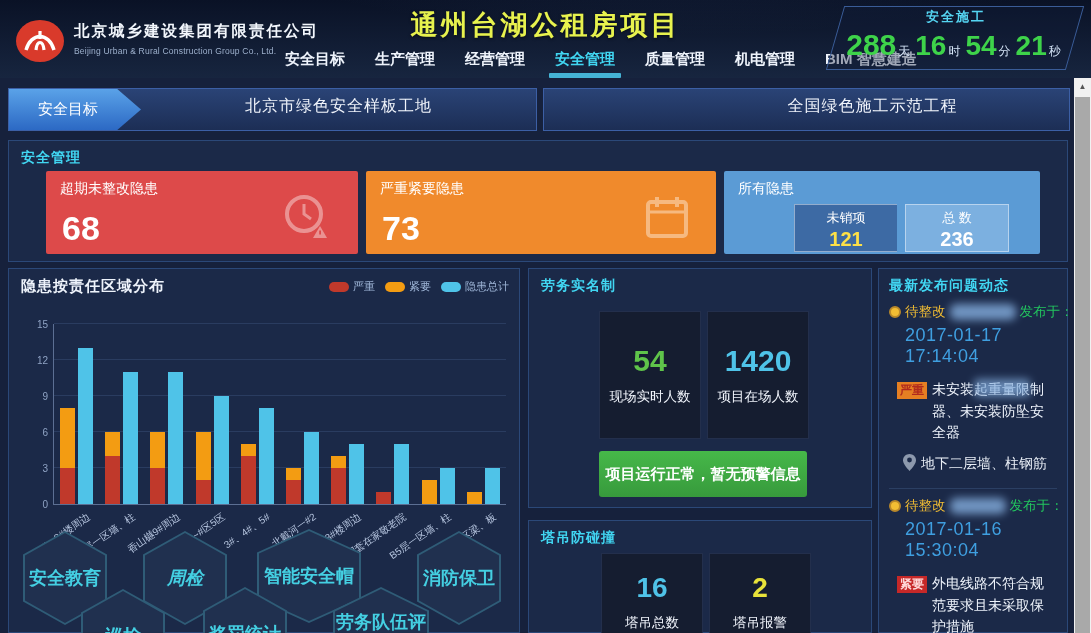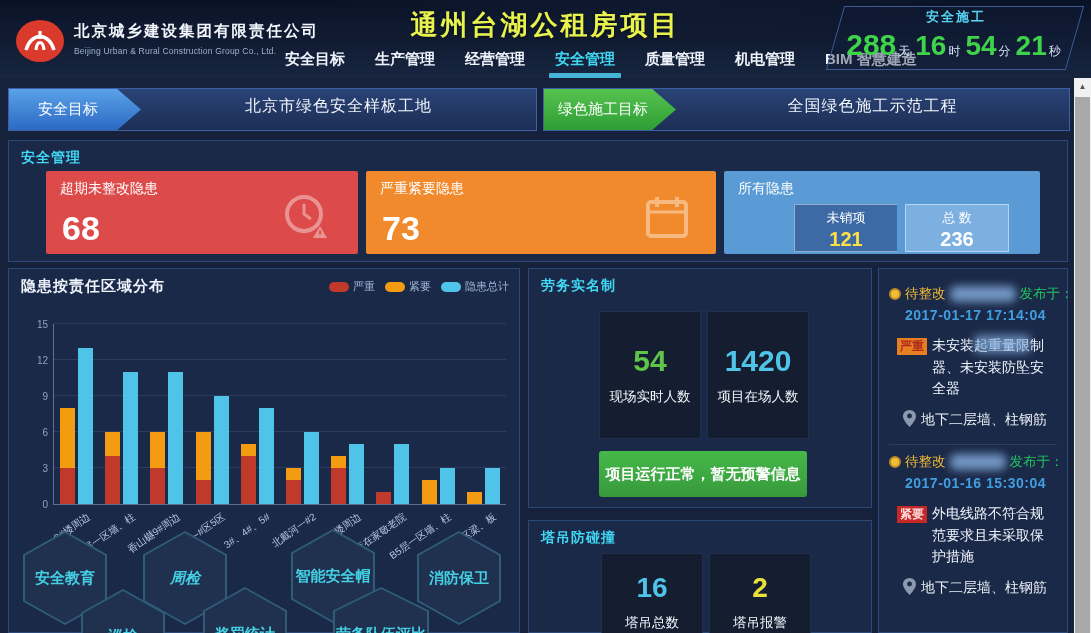--- a/index.html
+++ b/index.html
@@ -86,21 +86,21 @@
   .xlabel{position:absolute;width:110px;text-align:right;transform:rotate(-35deg);
     transform-origin:100% 0;font-size:10px;color:#b9c8e2;white-space:nowrap;}
 
   
   .hexwrap{position:absolute;left:0;top:252px;width:512px;height:120px;}
   .hex{position:absolute;width:84px;height:94px;cursor:pointer;
     clip-path:polygon(50% 0,100% 25%,100% 75%,50% 100%,0 75%,0 25%);background:#2f5c77;}
   .hex::before{content:"";position:absolute;left:2px;top:2px;right:2px;bottom:2px;
     clip-path:polygon(50% 0,100% 25%,100% 75%,50% 100%,0 75%,0 25%);background:#20304f;}
   .hex span{position:absolute;left:0;right:0;top:50%;transform:translateY(-50%);
-    text-align:center;font-size:15px;font-weight:bold;color:#44cfe2;z-index:1;}
+    text-align:center;font-size:18px;font-weight:bold;color:#44cfe2;z-index:1;}
 
   
   .labor-panel{left:528px;top:268px;width:344px;height:240px;}
   .tower-panel{left:528px;top:520px;width:344px;height:113px;}
   .labor-panel .panel-title,.tower-panel .panel-title{position:absolute;left:12px;top:8px;}
   .darkbox{position:absolute;width:100px;background:#151d30;border:1px solid #232f4c;text-align:center;}
   .darkbox .dval{font-size:30px;font-weight:bold;}
   .darkbox .dlbl{font-size:13.5px;color:#f0f4fb;margin-top:10px;}
   .status-btn{position:absolute;left:70px;top:182px;width:208px;height:46px;border:none;border-radius:3px;
     background:linear-gradient(#46b849,#379a3c);color:#fff;font-size:15px;font-weight:bold;
@@ -109,21 +109,21 @@
   
   .feed-panel{left:878px;top:268px;width:190px;height:365px;padding:8px 10px;box-sizing:border-box;}
   .feed-item{cursor:pointer;}
   .feed-head{display:flex;align-items:center;margin-top:8px;white-space:nowrap;}
   .dot{width:12px;height:12px;border-radius:50%;background:#f2bd33;border:2px solid #b9882a;
     box-sizing:border-box;margin-right:4px;flex:none;}
   .feed-status{font-size:13.5px;color:#f2bd33;}
   .redact{display:inline-block;height:16px;background:#86b0e0;opacity:.8;filter:blur(4px);
     border-radius:6px;margin:0 4px;flex:none;}
   .feed-pub{font-size:13.5px;color:#22c55e;}
-  .feed-time{font-size:14px;font-weight:bold;color:#3f9fe0;margin:4px 0 0 16px;letter-spacing:.5px;}
+  .feed-time{font-size:18px;font-weight:normal;color:#3f9fe0;margin:4px 0 0 16px;letter-spacing:.5px;}
   .feed-body{display:flex;margin:12px 0 0 8px;}
   .badge{flex:none;font-size:12px;font-weight:bold;padding:1px 3px;margin:3px 5px 0 0;height:15px;line-height:15px;}
   .badge.severe{background:#e67f22;color:#b02a1e;}
   .badge.urgent{background:#c62828;color:#ffd9d9;}
   .feed-text{margin:0;font-size:14px;color:#eef3fb;line-height:1.55;position:relative;}
   .text-blob{position:absolute;left:42px;top:0;width:56px;height:18px;background:#86b0e0;
     opacity:.7;filter:blur(4px);border-radius:4px;}
   .feed-loc{display:flex;align-items:center;gap:5px;margin:10px 0 0 14px;font-size:14px;color:#e9eef6;}
   .feed-divider{height:1px;background:#2b3f63;margin:14px 0 2px 0;}
 
@@ -165,21 +165,20 @@
       <div class="timer-label">安全施工</div>
       <div class="timer-row" id="timer-row"><span class="val first">288</span><span class="unit">天</span><span class="val">16</span><span class="unit">时</span><span class="val">54</span><span class="unit">分</span><span class="val">21</span><span class="unit">秒</span></div>
     </div>
   </div>
 
   <div class="goal left">
     <div class="goal-tag blue">安全目标</div>
     <div class="goal-text">北京市绿色安全样板工地</div>
   </div>
   <div class="goal right">
-    <div class="goal-tag green">绿色施工目标</div>
     <div class="goal-text">全国绿色施工示范工程</div>
   </div>
 
   <div class="panel safety-panel">
     <div class="panel-title">安全管理</div>
     <div class="stat-card card-red">
       <div class="lbl">超期未整改隐患</div>
       <div class="big">68</div>
       <div class="icon">
         <svg width="52" height="48" viewBox="0 0 52 48">
@@ -325,21 +324,21 @@
         </div>
         <div class="xlabel" style="left: 327.4px; top: 186px;">B5层一区梁、板</div>
       </div>
     <div class="hexwrap" id="hexwrap">
         <div class="hex" style="left: 14px; top: 10px;">
           <span>安全教育</span>
         </div>
         <div class="hex" style="left: 134px; top: 10px; font-style: italic;">
           <span>周检</span>
         </div>
-        <div class="hex" style="left: 282px; top: 8px;">
+        <div class="hex" style="left: 248px; top: 8px; padding-left: 20px;">
           <span>智能安全帽</span>
         </div>
         <div class="hex" style="left: 408px; top: 10px;">
           <span>消防保卫</span>
         </div>
         <div class="hex" style="left: 72px; top: 68px;">
           <span>巡检</span>
         </div>
         <div class="hex" style="left: 194px; top: 66px;">
           <span>奖罚统计</span>
@@ -369,20 +368,21 @@
       <div class="dval" style="color:#4fc3e8;margin-top:18px;font-size:28px;">16</div>
       <div class="dlbl">塔吊总数</div>
     </div>
     <div class="darkbox" style="left:180px;top:32px;height:90px;">
       <div class="dval" style="color:#e8e23a;margin-top:18px;font-size:28px;">2</div>
       <div class="dlbl">塔吊报警</div>
     </div>
   </div>
 
   <div class="panel feed-panel">
+    <div class="panel-title">最新发布问题动态</div>
     <div id="feed-list">
         <div class="feed-item">
           <div class="feed-head">
             <span class="dot"></span>
             <span class="feed-status">待整改</span>
             <span class="redact" style="width: 66px;"></span>
             <span class="feed-pub">发布于：</span>
           </div>
           <div class="feed-time">2017-01-17  17:14:04</div>
           <div class="feed-body">

